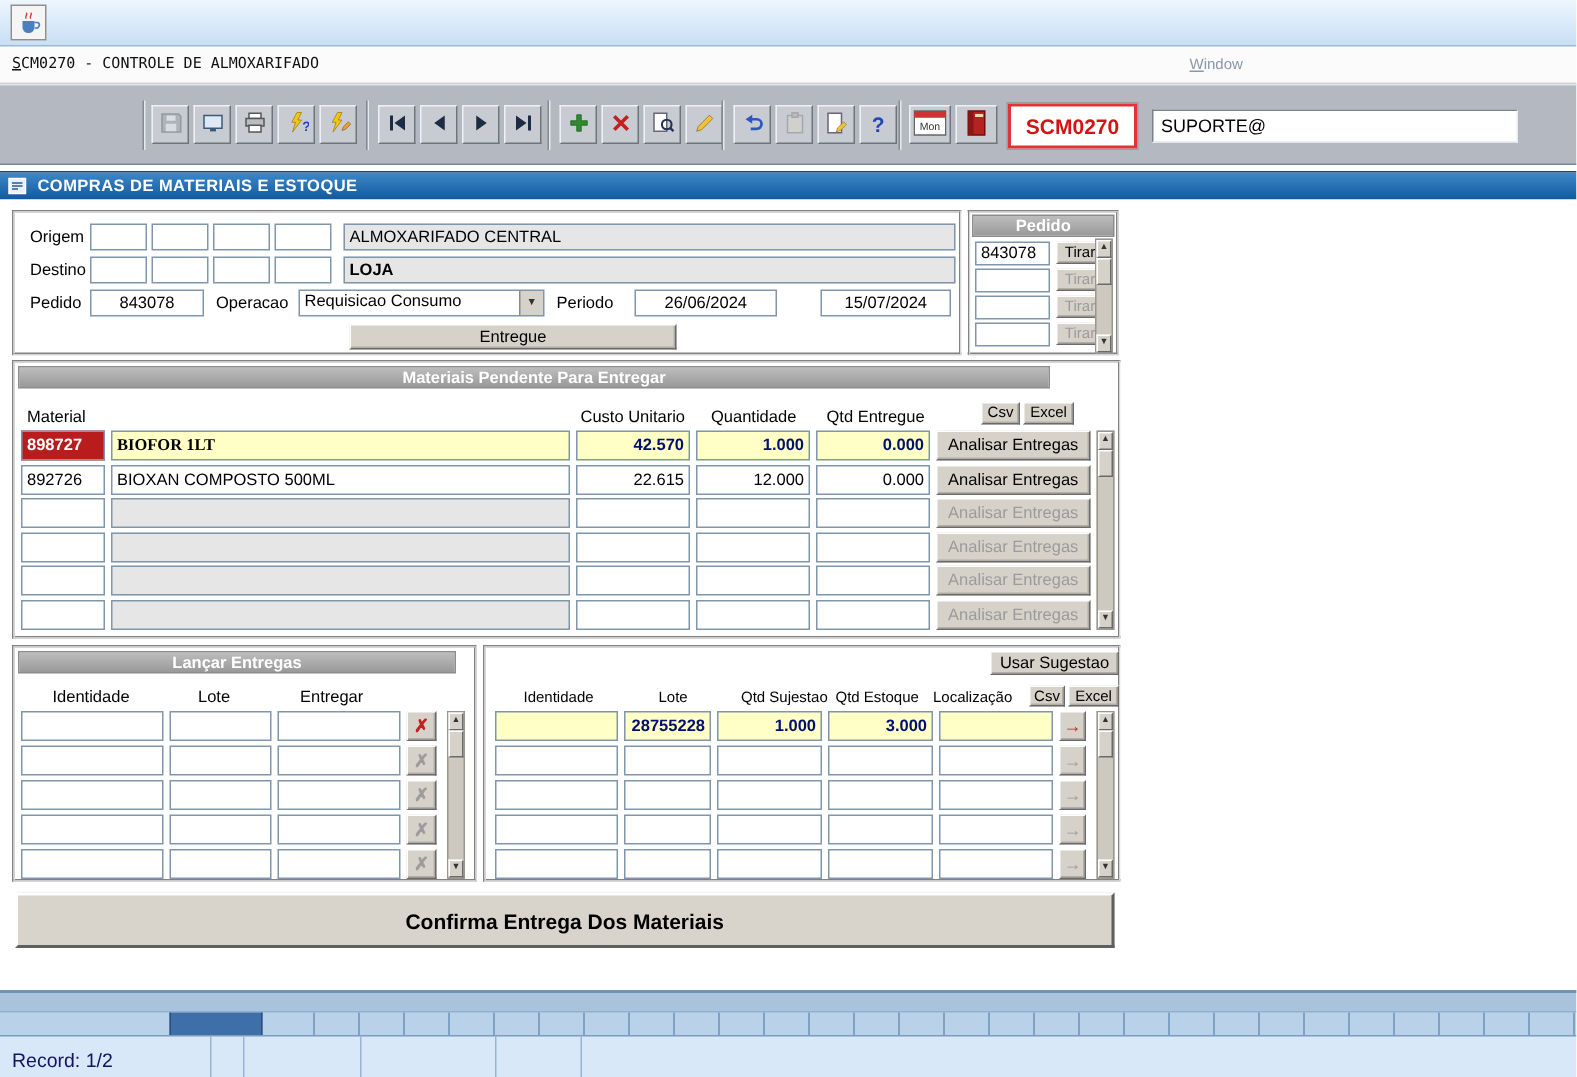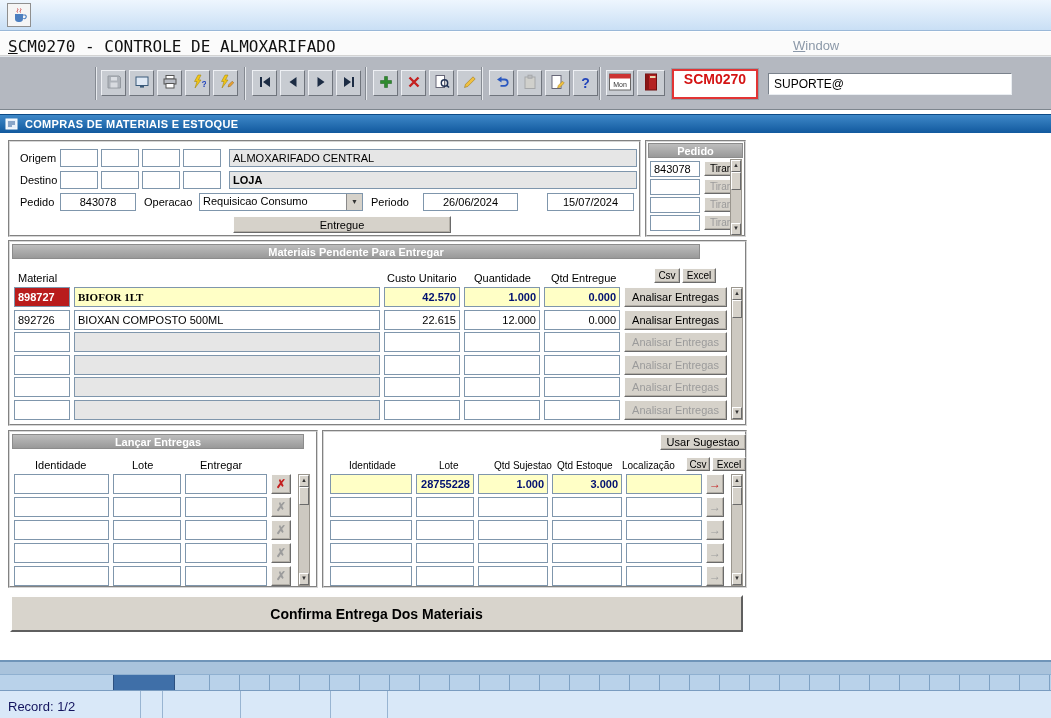--- a/index.html
+++ b/index.html
@@ -7,34 +7,34 @@
   body{font-family:"Liberation Sans",sans-serif;background:#fff;position:relative;overflow:hidden;font-size:11px}
   .abs{position:absolute}
   input,button{font-family:"Liberation Sans",sans-serif;outline:none;appearance:none;-webkit-appearance:none;border-radius:0}
 
   
   #titlebar{left:0;top:0;width:1051px;height:31px;background:linear-gradient(#eef6fe,#c9dff5);border-bottom:1px solid #9ab8d8}
   #java-icon{left:7px;top:3px;width:24px;height:24px;background:#f5f5f5;border:1px solid #8f8f8f;display:flex;align-items:center;justify-content:center}
 
   
   #menubar{left:0;top:32px;width:1051px;height:24px;background:#fbfbfb;border-bottom:1px solid #d4d4d4}
-  #menu-title{left:8px;top:5px;font-family:"DejaVu Sans Mono",monospace;font-size:16px;color:#101010}
+  #menu-title{left:8px;top:5px;font-family:"DejaVu Sans Mono",monospace;font-size:10px;color:#101010}
   #menu-title::first-letter{text-decoration:underline}
-  #window-menu{left:793px;top:6px;font-size:13px;color:#8b98a8}
+  #window-menu{left:793px;top:6px;font-size:10px;color:#8b98a8}
   #window-menu::first-letter{text-decoration:underline}
 
   
   #toolbar{left:0;top:56px;width:1051px;height:54px;background:#b4b8c0;border-top:1px solid #e0e4e9;border-bottom:1px solid #7e868e}
   .tgroup{top:13px;display:flex;gap:3px}
   .tbtn{width:25px;height:26px;background:#c8ccd2;border:1px solid;border-color:#eef0f4 #6f747c #6f747c #eef0f4;display:flex;align-items:center;justify-content:center;padding:0;cursor:default}
   .tbtn.wide{width:28px}
   .tbtn .q{font-size:14px;font-weight:bold;color:#2244bb}
   .dim{opacity:.55}
   .tsep{top:10px;width:2px;height:33px;border-left:1px solid #858a92;border-right:1px solid #e6e9ed}
-  #appcode-box{left:672px;top:12px;width:86px;height:30px;background:#fff;border:2px solid #e23434;box-shadow:0 0 0 1px #979da6;display:flex;align-items:flex-start;justify-content:center}
+  #appcode-box{left:672px;top:12px;width:86px;height:30px;background:#fff;border:2px solid #e23434;box-shadow:0 0 0 1px #979da6;display:flex;align-items:center;justify-content:center}
   #appcode-box span{color:#d41414;font-weight:bold;font-size:14px}
   #user-field{left:768px;top:16px;width:244px;height:22px;font-size:12px;padding:0 5px;background:#fff;border:1px solid;border-color:#7a828c #e9edf1 #e9edf1 #7a828c}
 
   
   #section-bar{left:0;top:114px;width:1051px;height:19px;background:linear-gradient(#3e88c8,#11599e);border-top:1px solid #0c4a86;display:flex;align-items:center}
   #section-bar .txt{color:#fff;font-weight:bold;font-size:11px;margin-left:6px;letter-spacing:.3px}
   #section-bar svg{margin-left:5px}
 
   #canvas{left:0;top:133px;width:1051px;height:527px;background:#fff}
 

